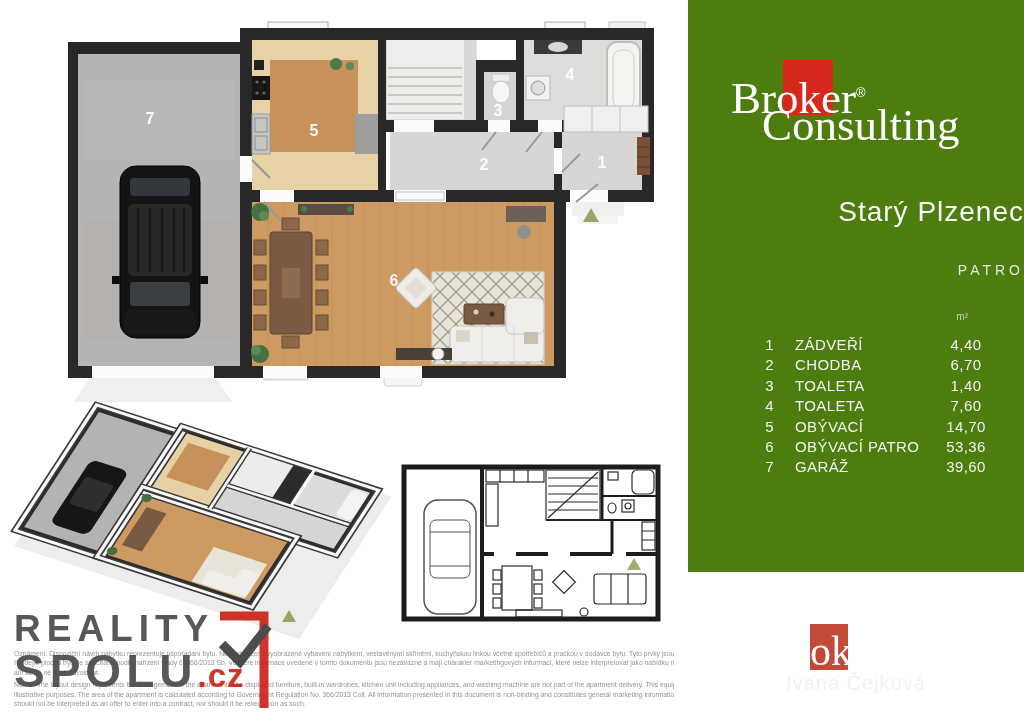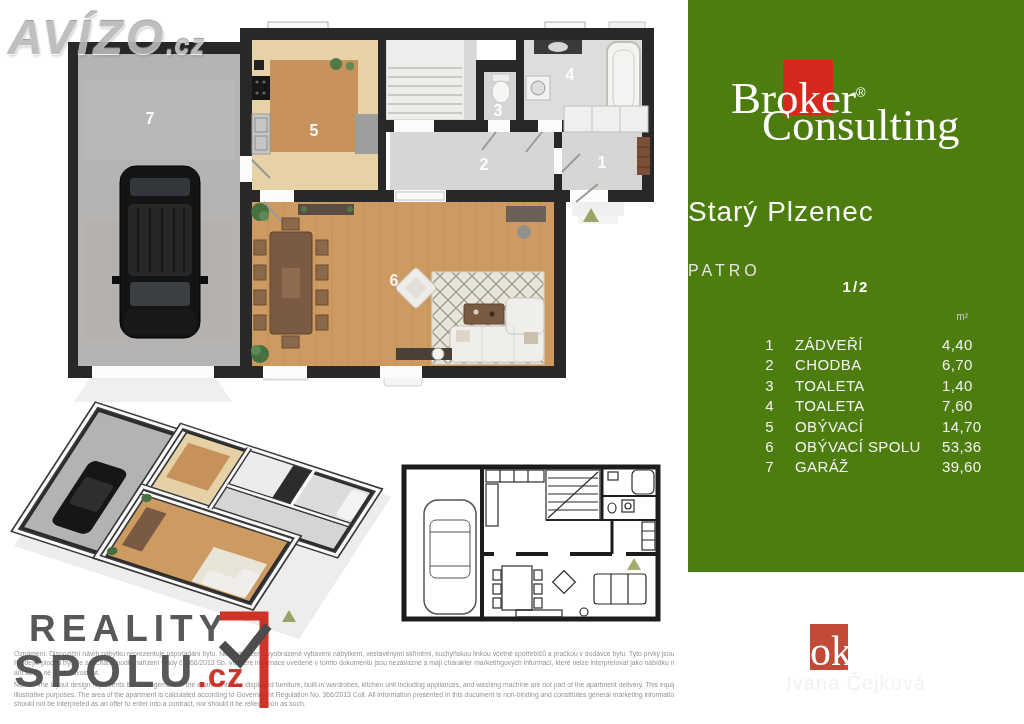--- a/index.html
+++ b/index.html
@@ -14,44 +14,44 @@
          font-size:48px;letter-spacing:3px;color:#b9b9b9;opacity:.9;
          text-shadow:0 1px 1px #ffffff,0 -1px 1px #8f8f8f,1px 2px 3px rgba(0,0,0,.25);}
   .avizo .tld{font-size:27px;font-weight:800;color:#c6c6c6;letter-spacing:1px;}
   
   .disclaimer{position:absolute;left:14px;top:649px;width:660px;z-index:10;
               font-size:6.8px;line-height:9.4px;color:#949494;}
   .disclaimer .blk{margin:0 0 3px 0;}
   .disclaimer div{white-space:nowrap;overflow:hidden;}
   
   .rs-logo{position:absolute;left:14px;top:610px;z-index:20;opacity:.92;}
-  .rs-l1{font-size:37px;font-weight:900;letter-spacing:6px;color:#4a4a4a;line-height:38px;text-align:center;}
+  .rs-l1{font-size:37px;font-weight:900;letter-spacing:6px;color:#4a4a4a;line-height:38px;}
   .rs-l2{font-size:46px;font-weight:900;letter-spacing:5px;color:#4a4a4a;line-height:46px;}
   .rs-l2 .tld{font-size:33px;color:#cc2418;letter-spacing:1px;}
   .rs-mark{position:absolute;left:196px;top:-6px;}
   
   .sidebar{position:absolute;left:688px;top:0;width:336px;height:572px;background:#4d7c0f;z-index:40;}
   .brand{position:absolute;left:0;top:0;width:336px;height:170px;color:#ffffff;
          font-family:"Liberation Serif",serif;}
   .brand-red{position:absolute;left:95px;top:60px;width:50px;height:55px;background:#d7281d;}
   .brand-l1{position:absolute;left:43px;top:70px;font-size:45px;line-height:45px;white-space:nowrap;}
   .brand-l1 sup{font-size:13px;font-family:"Liberation Sans",sans-serif;}
   .brand-l2{position:absolute;left:74px;top:103px;font-size:45px;line-height:45px;white-space:nowrap;}
-  .loc{position:absolute;left:0;top:196px;width:336px;text-align:left;color:#fafafa;
+  .loc{position:absolute;left:0;top:196px;width:336px;text-align:right;color:#fafafa;
        font-weight:300;font-size:28px;letter-spacing:1px;}
-  .floor-lbl{position:absolute;left:0;top:262px;width:336px;text-align:left;color:#e6e6e6;
-       font-size:16px;letter-spacing:4px;}
+  .floor-lbl{position:absolute;left:0;top:262px;width:336px;text-align:right;color:#e6e6e6;
+       font-size:14px;letter-spacing:4px;}
   .floor-val{position:absolute;left:0;top:278px;width:336px;text-align:center;color:#ffffff;
        font-size:15px;font-weight:700;letter-spacing:2px;}
   .unit{position:absolute;right:56px;top:311px;color:#cccccc;font-size:10px;margin-left:30px;}
   .rooms{position:absolute;left:70px;right:34px;top:336px;color:#f2f2f2;font-size:15px;letter-spacing:.4px;}
   .room-row{display:flex;align-items:baseline;height:20.4px;}
   .rnum{width:16px;text-align:right;}
   .rname{margin-left:21px;flex:1;white-space:nowrap;}
-  .rarea{text-align:left;min-width:48px;}
+  .rarea{text-align:center;min-width:48px;}
   .ghost{position:absolute;left:66px;top:610px;font-family:"Liberation Serif",serif;font-size:44px;
          line-height:40px;color:rgba(255,255,255,0.05);white-space:nowrap;}
   .ghost .g1{margin-left:30px;display:block;}
   .agent-red{position:absolute;left:122px;top:624px;width:38px;height:46px;background:#c14a38;
          color:#ffffff;font-family:"Liberation Serif",serif;font-size:42px;text-align:center;line-height:54px;}
   .agent-name{position:absolute;left:0;top:672px;width:336px;text-align:center;color:#f2f2f2;
          font-weight:300;font-size:20px;letter-spacing:1px;}
   .plan-label{font-family:"Liberation Sans",sans-serif;font-weight:700;font-size:16px;fill:#fdfdfd;fill-opacity:.95;}
 </style>
 </head>
@@ -318,23 +318,20 @@
         <rect x="136" y="136" width="8" height="10"></rect>
       <rect x="196" y="112" width="52" height="30" rx="3"></rect>
       <path d="M213,112 V142 M230,112 V142"></path>
       <rect x="158" y="112" width="16" height="16" transform="rotate(45 166 120)"></rect>
       <rect x="118" y="148" width="46" height="7"></rect>
       <circle cx="186" cy="150" r="4"></circle>
     </g>
     <polygon points="236,96 229,108 243,108" fill="#a6ab6d"></polygon>
   </svg>
 
-  <div class="avizo">
-    <span>AVÍZO</span><span class="tld">.cz</span>
-  </div>
 
   <div class="disclaimer">
     <div class="blk">
       <div>Oznámení: Dispoziční návrh nábytku reprezentuje uspořádání bytu. Není obsaženo vyobrazené vybavení nábytkem, vestavěnými skříněmi, kuchyňskou linkou včetně spotřebičů a pračkou v dodávce bytu. Tyto prvky jsou pouze ilustrační.</div>
       <div>Prodejní plocha bytu je spočítána podle nařízení vlády č. 366/2013 Sb. Veškeré informace uvedené v tomto dokumentu jsou nezávazné a mají charakter marketingových informací, které nelze interpretovat jako nabídku na uzavření smlouvy,</div>
       <div>ani se na ně jinak odvolávat.</div>
     </div>
     <div class="blk">
       <div>Notice: The layout design represents the arrangement of the apartment. The displayed furniture, built-in wardrobes, kitchen unit including appliances, and washing machine are not part of the apartment delivery. This equipment is shown for</div>
       <div>illustrative purposes. The area of the apartment is calculated according to Government Regulation No. 366/2013 Coll. All information presented in this document is non-binding and constitutes general marketing information, which</div>
@@ -355,21 +352,20 @@
 
   <div class="sidebar">
     <div class="brand">
       <div class="brand-red"></div>
       <div class="brand-l1"><span>Broker</span><sup>®</sup></div>
       <div class="brand-l2">Consulting</div>
     </div>
 
     <div class="loc">Starý Plzenec</div>
     <div class="floor-lbl">PATRO</div>
-    <div class="floor-val">1/2</div>
     <div class="unit">m²</div>
 
     <div class="rooms">
       <div class="room-row">
         <span class="rnum">1</span>
         <span class="rname">ZÁDVEŘÍ</span>
         <span class="rarea">4,40</span>
       </div>
       <div class="room-row">
         <span class="rnum">2</span>
@@ -386,21 +382,21 @@
         <span class="rname">TOALETA</span>
         <span class="rarea">7,60</span>
       </div>
       <div class="room-row">
         <span class="rnum">5</span>
         <span class="rname">OBÝVACÍ</span>
         <span class="rarea">14,70</span>
       </div>
       <div class="room-row">
         <span class="rnum">6</span>
-        <span class="rname">OBÝVACÍ SPOLU</span>
+        <span class="rname">OBÝVACÍ PATRO</span>
         <span class="rarea">53,36</span>
       </div>
       <div class="room-row">
         <span class="rnum">7</span>
         <span class="rname">GARÁŽ</span>
         <span class="rarea">39,60</span>
       </div>
     </div>
 
     <div class="ghost">

